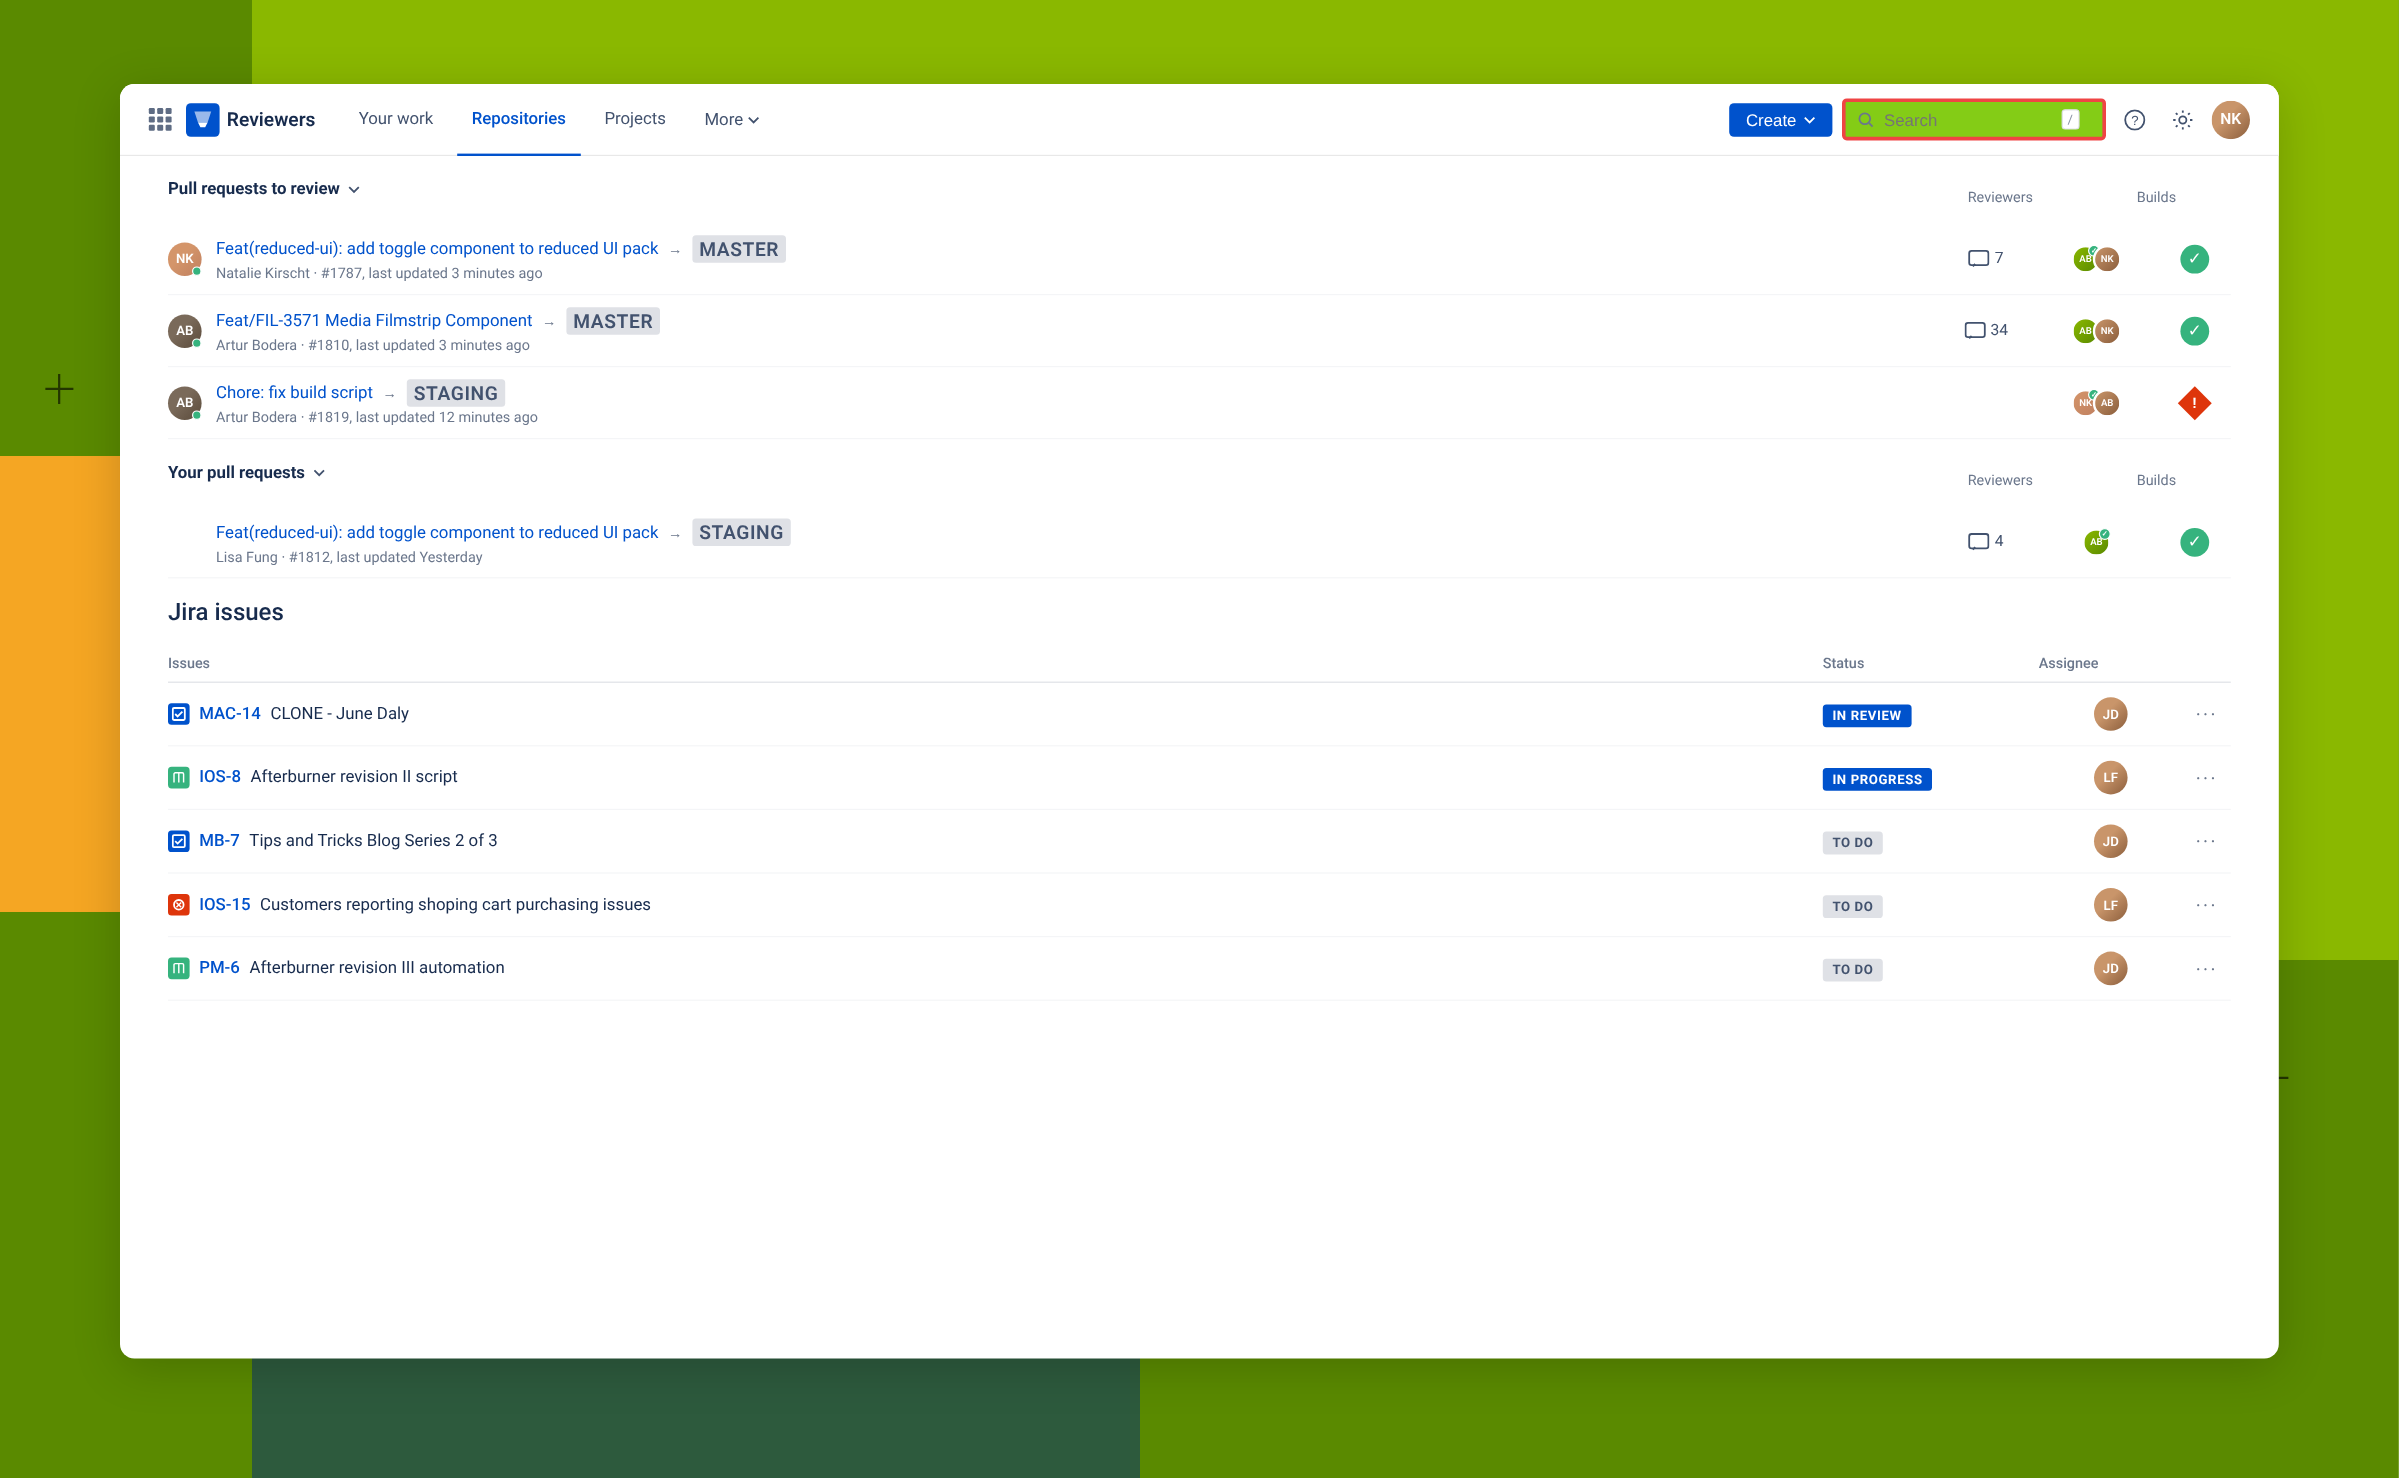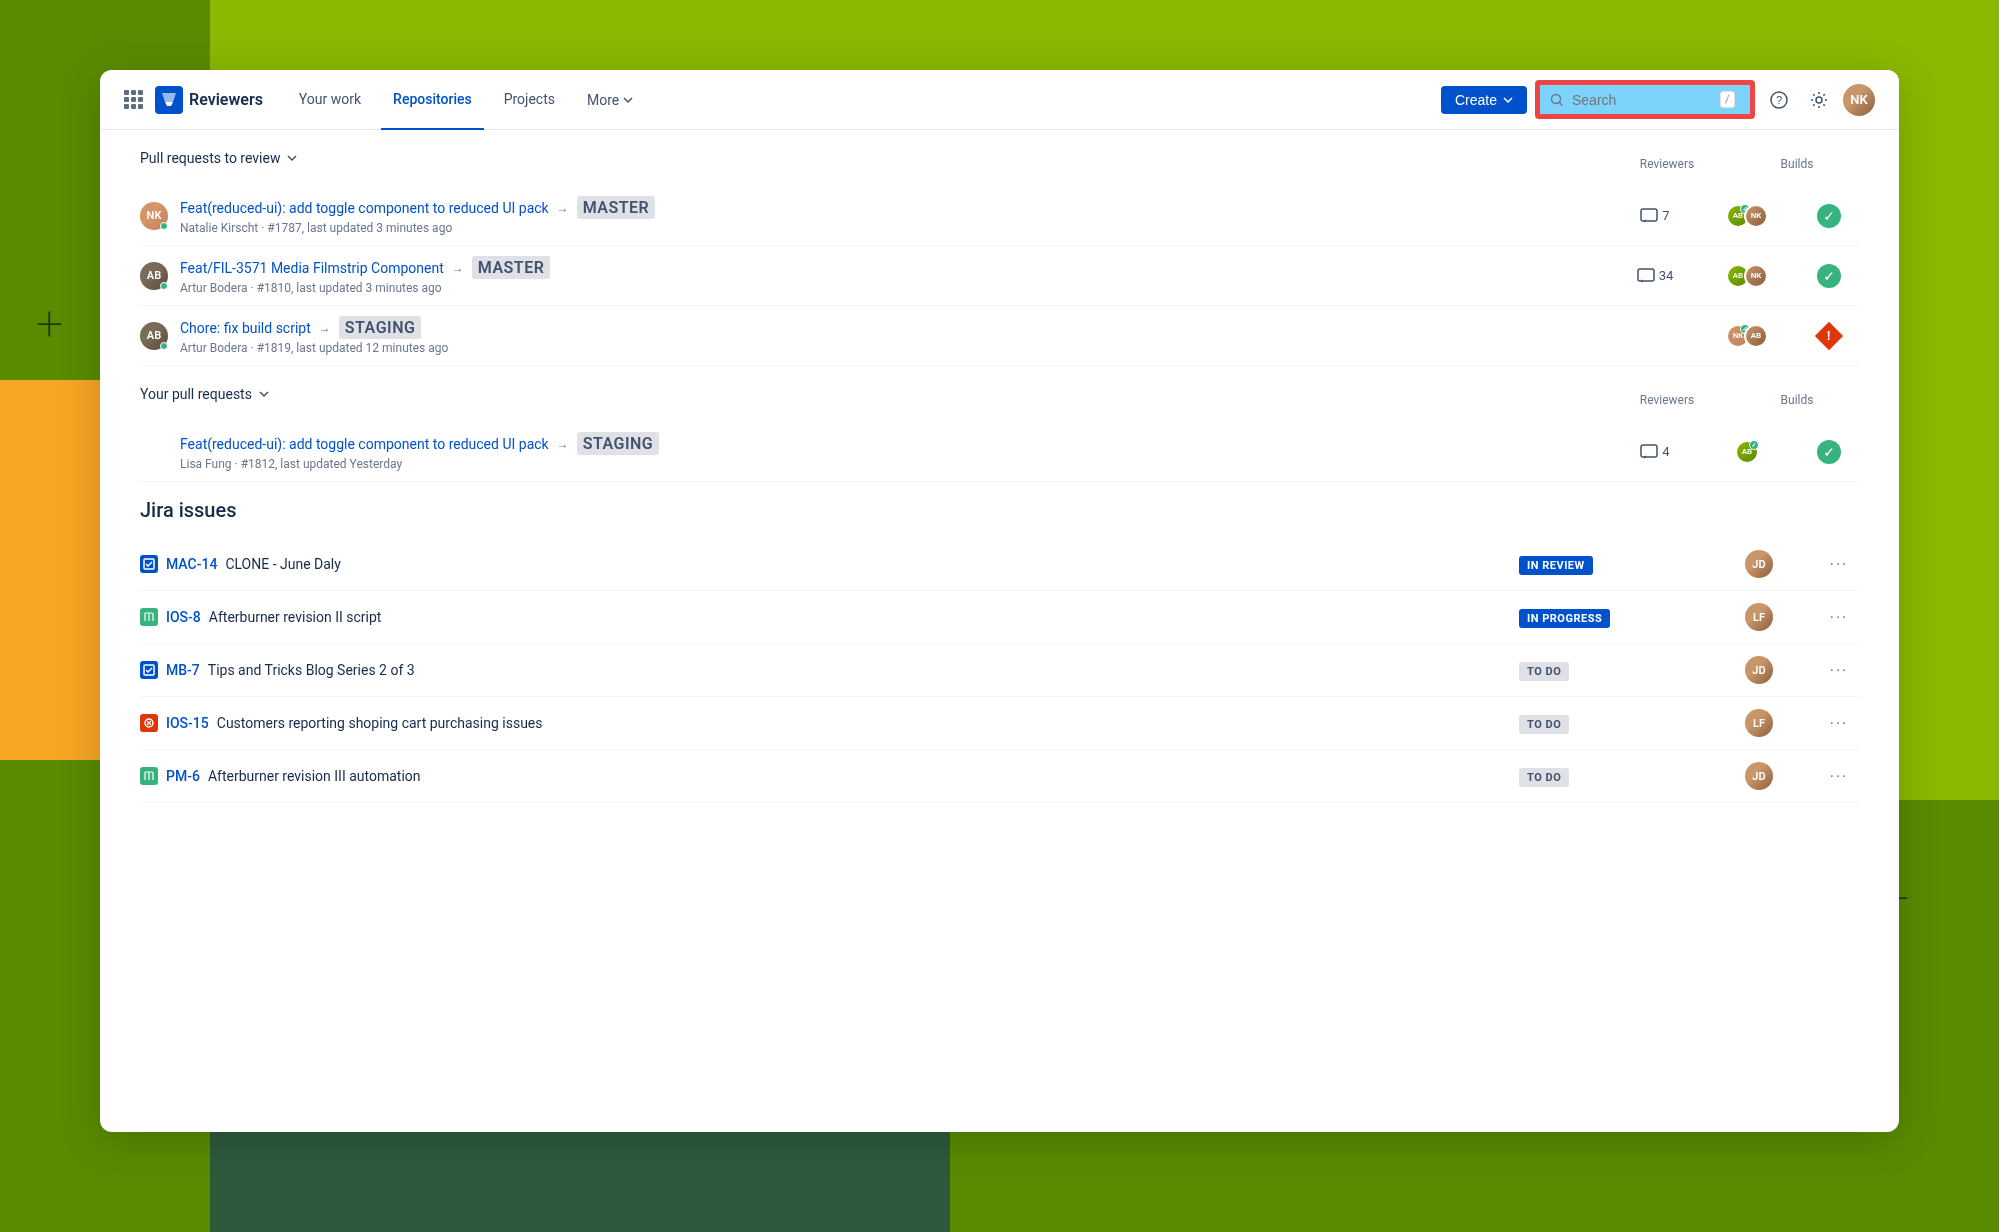--- a/index.html
+++ b/index.html
@@ -161,22 +161,22 @@
       align-items: center;
       gap: 6px;
       margin-left: 4px;
     }
 
     .nav-spacer { flex: 1; }
 
     .nav-search {
       display: flex;
       align-items: center;
-      background: #7dd3fc;
-      border: 5px solid #ef4444;
+      background: #84cc16;
+      border: 3px solid #ef4444;
       border-radius: 4px;
       padding: 6px 10px;
       gap: 8px;
       width: 220px;
     }
     .nav-search input {
       border: none;
       background: transparent;
       font-size: 14px;
       color: #42526e;
@@ -234,21 +234,21 @@
     }
 
     
     .section-header {
       display: flex;
       align-items: center;
       gap: 6px;
       margin-bottom: 12px;
       color: #172b4d;
       font-size: 14px;
-      font-weight: 400;
+      font-weight: 700;
       cursor: pointer;
     }
     .section-header svg {
       width: 12px;
       height: 12px;
       color: #42526e;
     }
 
     .pr-row {
       display: flex;
@@ -783,20 +783,26 @@
         </div>
         <div class="pr-build">
           <div class="build-success">✓</div>
         </div>
       </div>
     </div>
 
     <div class="jira-section">
       <h2 class="jira-title">Jira issues</h2>
 
+      <div class="issues-header">
+        <span>Issues</span>
+        <span>Status</span>
+        <span>Assignee</span>
+        <span></span>
+      </div>
 
       <div class="issue-row">
         <div class="issue-title">
           <div class="issue-icon task">
             <svg viewBox="0 0 12 12" fill="none">
                 <rect x="1" y="1" width="10" height="10" rx="1" stroke="white" stroke-width="1.5"></rect>
                 <path d="M3 6l2 2 4-4" stroke="white" stroke-width="1.5"></path>
               </svg>
           </div>
           <span class="issue-key">MAC-14</span>

